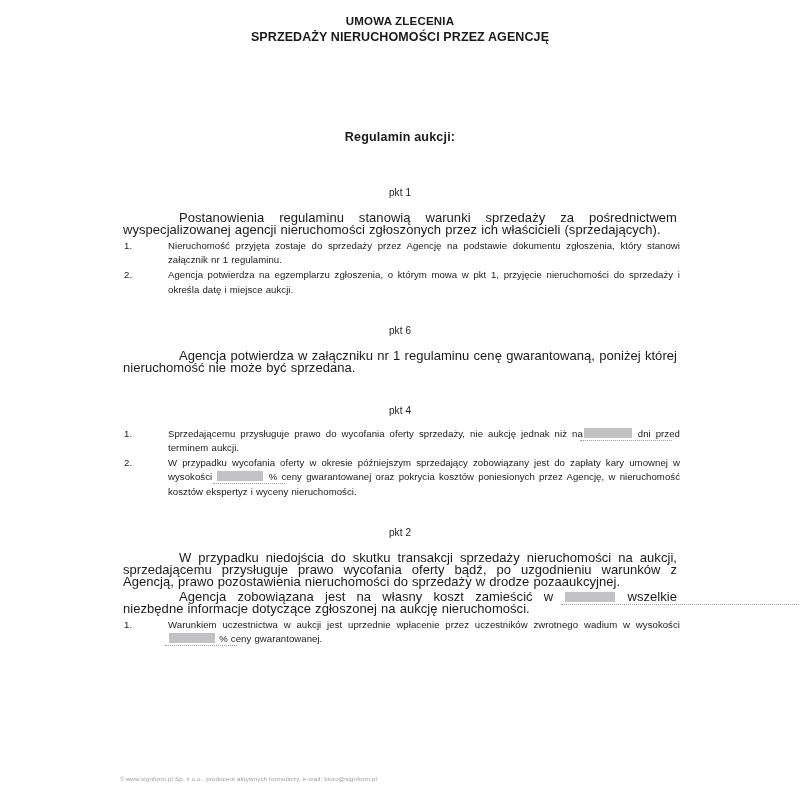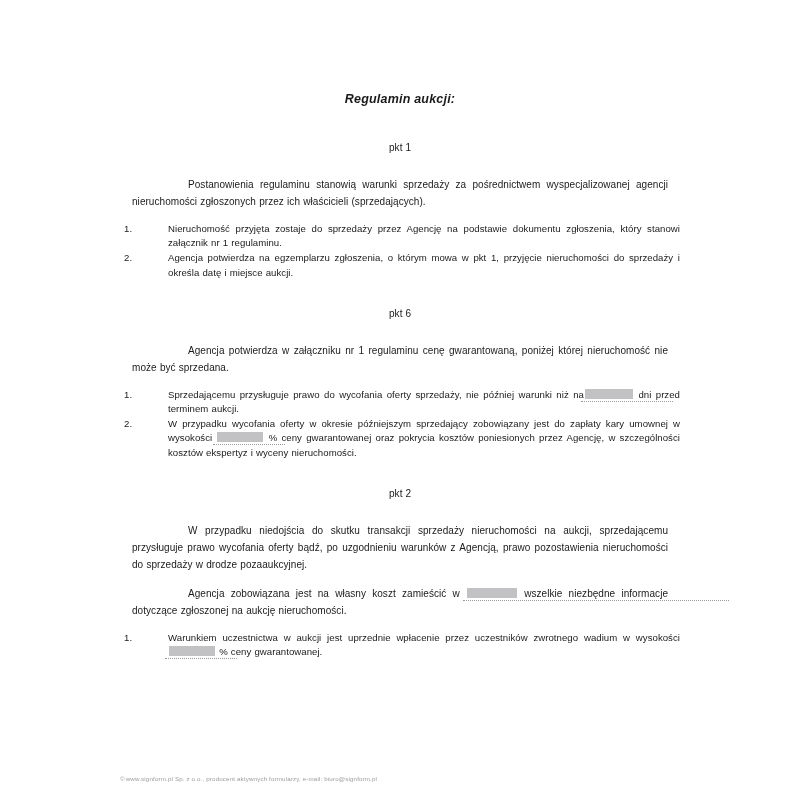--- a/index.html
+++ b/index.html
@@ -38,43 +38,42 @@
     display: block;
     font-size: 12.5px;
     letter-spacing: 0.1px;
   }
 
   
   .section-heading {
     text-align: center;
     font-size: 12.5px;
     font-weight: bold;
-    margin: 8px;
+    margin: 15px;
     padding-top: 70px;
     letter-spacing: 0.2px;
-    font-style: italic;
   }
 
   
   .pkt {
     text-align: center;
     font-size: 10px;
     margin: 0;
     padding-top: 28px;
     padding-bottom: 11px;
     letter-spacing: 0.1px;
   }
 
   
   .para {
-    font-size: 10px;
-    line-height: 17px;
+    font-size: 13px;
+    line-height: 12px;
     text-align: justify;
     text-indent: 56px;
-    margin: 12px;
+    margin: 3px;
     letter-spacing: 0.05px;
     word-spacing: 0.4px;
   }
 
   
   .num-list {
     margin: 0;
     padding: 0;
     list-style: none;
     font-size: 9.6px;
@@ -144,51 +143,56 @@
     display: inline-block;
     font-size: 6.2px;
     margin-right: 1px;
   }
 </style>
 </head>
 <body>
 
 <div class="page">
 
+  <h1 class="doc-title">
+    <span>UMOWA ZLECENIA</span>
+    <span class="line2">SPRZEDAŻY NIERUCHOMOŚCI PRZEZ AGENCJĘ</span>
+  </h1>
 
   <h2 class="section-heading">Regulamin aukcji:</h2>
 
   <p class="pkt">pkt 1</p>
   <p class="para">Postanowienia regulaminu stanowią warunki sprzedaży za pośrednictwem wyspecjalizowanej agencji nieruchomości zgłoszonych przez ich właścicieli (sprzedających).</p>
 
   <ol class="num-list">
     <li>
       <span class="marker">1.</span>
       <span class="li-body">Nieruchomość przyjęta zostaje do sprzedaży przez Agencję na podstawie dokumentu zgłoszenia, który stanowi załącznik nr 1 regulaminu.</span>
     </li>
     <li>
       <span class="marker">2.</span>
       <span class="li-body">Agencja potwierdza na egzemplarzu zgłoszenia, o którym mowa w pkt 1, przyjęcie nieruchomości do sprzedaży i określa datę i miejsce aukcji.</span>
     </li>
   </ol>
 
   <p class="pkt">pkt 6</p>
   <p class="para">Agencja potwierdza w załączniku nr 1 regulaminu cenę gwarantowaną, poniżej której nieruchomość nie może być sprzedana.</p>
 
+  <p class="pkt">pkt 4</p>
   <ol class="num-list">
     <li>
       <span class="marker">1.</span>
-      <span class="li-body"><span>Sprzedającemu przysługuje prawo do wycofania oferty sprzedaży, nie później warunki niż na</span><span class="field w-narrow rule-trail"></span>
+      <span class="li-body"><span>Sprzedającemu przysługuje prawo do wycofania oferty sprzedaży, nie aukcję jednak niż na</span><span class="field w-narrow rule-trail"></span>
         <span>dni przed terminem aukcji.</span></span>
     </li>
     <li>
       <span class="marker">2.</span>
       <span class="li-body"><span>W przypadku wycofania oferty w okresie późniejszym sprzedający zobowiązany jest do zapłaty kary umownej w wysokości</span>
         <span class="field w-mid"></span>
-        <span>% ceny gwarantowanej oraz pokrycia kosztów poniesionych przez Agencję, w szczególności kosztów ekspertyz i wyceny nieruchomości.</span></span>
+        <span>% ceny gwarantowanej oraz pokrycia kosztów poniesionych przez Agencję, w nieruchomość kosztów ekspertyz i wyceny nieruchomości.</span></span>
     </li>
   </ol>
 
   <p class="pkt">pkt 2</p>
   <p class="para">W przypadku niedojścia do skutku transakcji sprzedaży nieruchomości na aukcji, sprzedającemu przysługuje prawo wycofania oferty bądź, po uzgodnieniu warunków z Agencją, prawo pozostawienia nieruchomości do sprzedaży w drodze pozaaukcyjnej.</p>
 
   <p class="para"><span>Agencja zobowiązana jest na własny koszt zamieścić w</span>
     <span class="field w-wide rule-to-margin"></span>
     <span>wszelkie niezbędne informacje dotyczące zgłoszonej na aukcję nieruchomości.</span></p>
 

